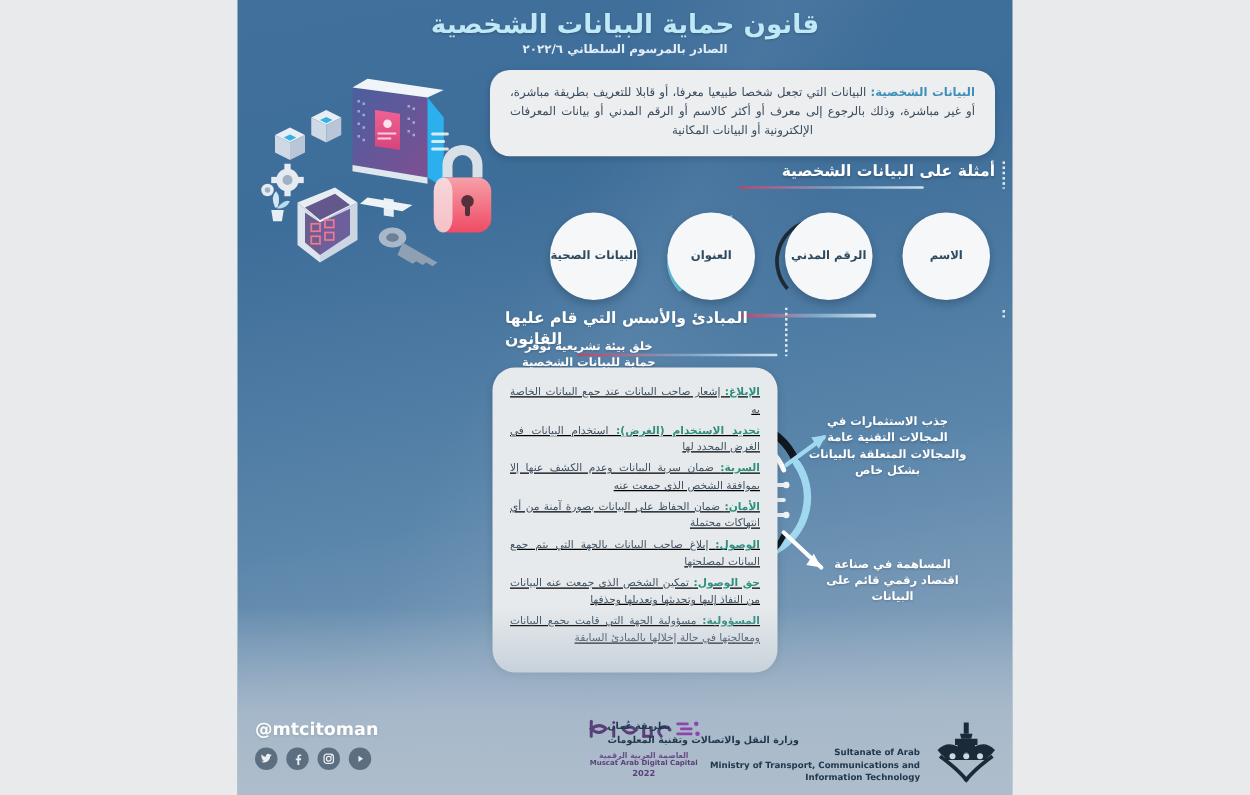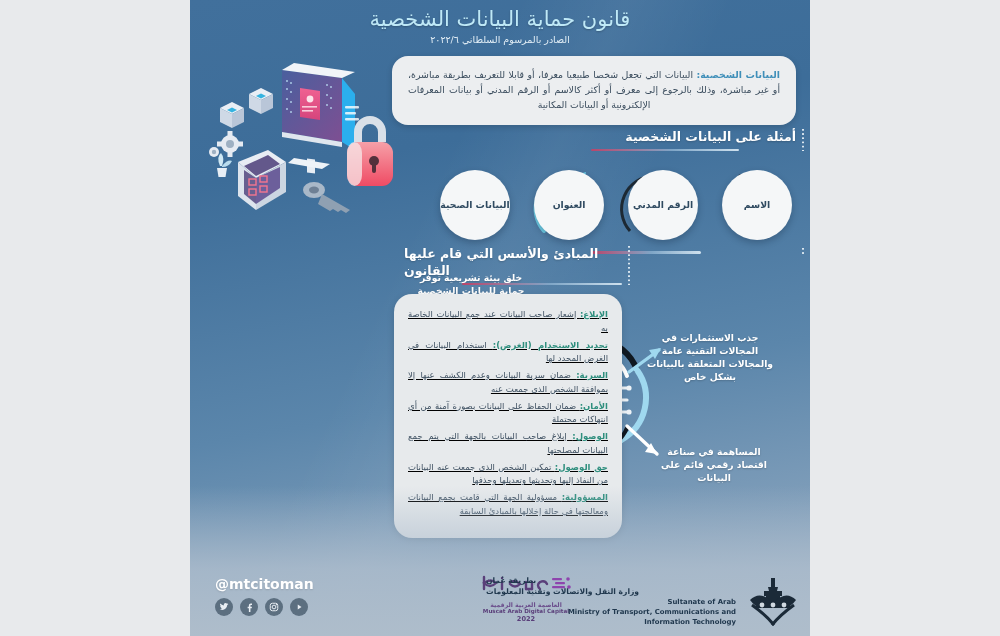--- a/index.html
+++ b/index.html
@@ -28,27 +28,27 @@
     pointer-events: none;
   }
   .poster .bottom-fade {
     position: absolute; left:0; right:0; bottom:0; height: 150px;
     background: linear-gradient(180deg, rgba(168,186,203,0) 0%, rgba(172,188,204,.85) 55%, #aebdcb 100%);
   }
 
   
   .header { position: absolute; left: 0; right: 0; top: 6px; text-align: center; }
   .header h1 {
-    font-size: 21px; font-weight: normal; color: #bfe9f7;
+    font-size: 21px; font-weight: bold; color: #bfe9f7;
     letter-spacing: .2px; line-height: 1.25;
     text-shadow: 0 1px 2px rgba(0,0,0,.22);
   }
   .header .sub {
     margin-top: 2px;
-    font-size: 9.5px; color: #e2eef6; font-weight: 400;
+    font-size: 9.5px; color: #e2eef6; font-weight: 700;
   }
 
   
   .defbox {
     position: absolute; left: 202px; top: 56px; width: 404px;
     background: #eceef0; border-radius: 16px;
     padding: 11px 16px 12px 16px;
     box-shadow: 0 2px 6px rgba(0,0,0,.16);
     text-align: justify; text-align-last: center;
     font-size: 9.4px; line-height: 1.62; color: #394b5c;
@@ -103,21 +103,21 @@
   }
   .principles .row {
     font-size: 8.5px; line-height: 1.62; color: #3d4f60;
     text-align: justify; text-align-last: right;
     margin-bottom: 3px;
   }
   .principles .row b { color: #2f8f7e; font-weight: bold; }
   .pr-wrap { position: absolute; left: 196px; top: 246px; width: 252px; height: 330px; }
 
   
-  .footer { position: absolute; left: 15px; right: 0; bottom: 0; height: 66px; }
+  .footer { position: absolute; left: 4px; right: 0; bottom: 0; height: 66px; }
   .handle {
     position: absolute; left: 10px; top: 6px;
     color: #ffffff; font-weight: bold; font-size: 14px;
     text-shadow: 0 1px 2px rgba(0,0,0,.13); direction: ltr;
   }
   .socials { position: absolute; left: 10px; top: 28px; display: flex; gap: 7px; direction: ltr; }
   .soc {
     width: 18px; height: 18px; border-radius: 50%;
     background: #5c6f80; display: flex; align-items: center; justify-content: center;
     color: #e9eef3;

